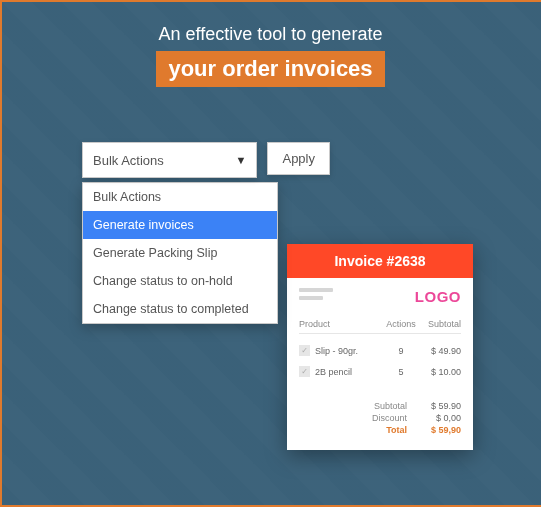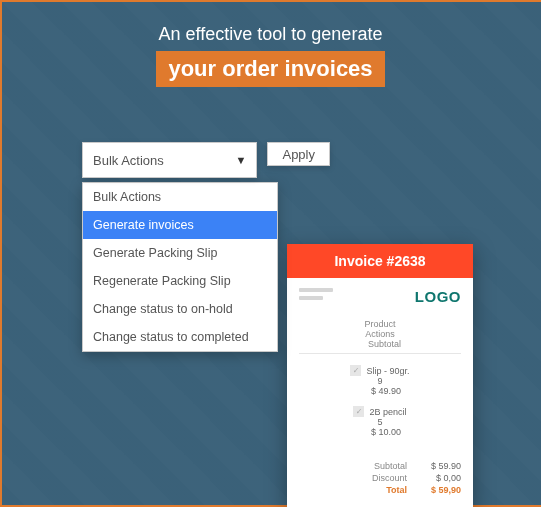--- a/index.html
+++ b/index.html
@@ -76,21 +76,21 @@
     color: #555;
     box-shadow: 0 2px 6px rgba(0,0,0,0.15);
   }
   .bulk-select .caret {
     font-size: 11px;
     color: #333;
   }
   .apply-btn {
     background: #fff;
     border: 1px solid #c9c9c9;
-    height: 24px;
+    height: 33px;
     padding: 0 14px;
     font-size: 13px;
     color: #555;
     box-shadow: 0 2px 6px rgba(0,0,0,0.15);
   }
   .dropdown {
     margin-top: 4px;
     background: #fff;
     border: 1px solid #c9c9c9;
     width: 196px;
@@ -138,30 +138,29 @@
   }
   .meta-lines .mline {
     height: 4px;
     background: #d6d6d6;
     margin-bottom: 4px;
     border-radius: 1px;
   }
   .meta-lines .mline.w1 { width: 34px; }
   .meta-lines .mline.w2 { width: 24px; }
   .logo {
-    color: #0f766e;
+    color: #ec4899;
     font-weight: 700;
     font-size: 15px;
     letter-spacing: 0.5px;
   }
   .tbl-head, .tbl-row {
     display: flex;
     align-items: center;
     font-size: 9px;
-    flex-direction: column;
   }
   .tbl-head {
     color: #888;
     border-bottom: 1px solid #e6e6e6;
     padding-bottom: 4px;
     margin-bottom: 6px;
   }
   .col-prod { flex: 1; display:flex; align-items:center; gap:5px;}
   .col-qty { width: 36px; text-align: center; }
   .col-sub { width: 42px; text-align: right; }
@@ -206,21 +205,20 @@
     <div class="bulk-select">
       <span>Bulk Actions</span>
       <span class="caret">▼</span>
     </div>
     <button class="apply-btn">Apply</button>
   </div>
   <div class="dropdown" id="dropdown">
       <div class="item">Bulk Actions</div>
       <div class="item selected">Generate invoices</div>
       <div class="item">Generate Packing Slip</div>
-      <div class="item">Regenerate Packing Slip</div>
       <div class="item">Change status to on-hold</div>
       <div class="item">Change status to completed</div>
     </div>
 </div>
 
 <div class="invoice">
   <div class="invoice-header">Invoice #2638</div>
   <div class="invoice-body">
     <div class="invoice-meta">
       <div class="meta-lines">

